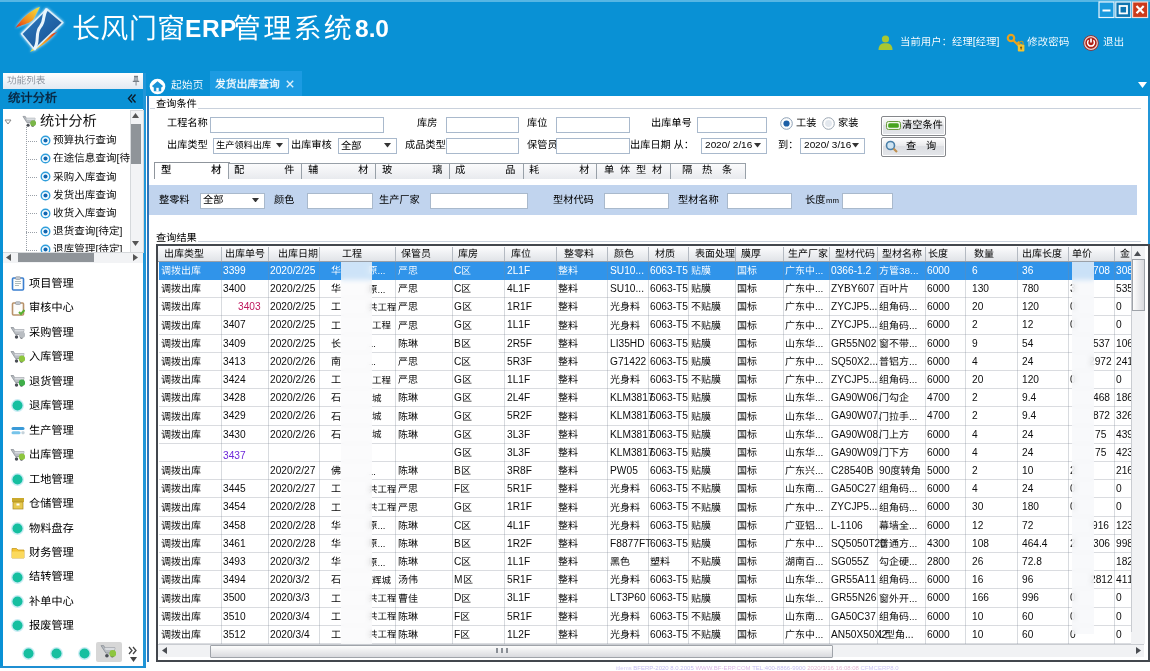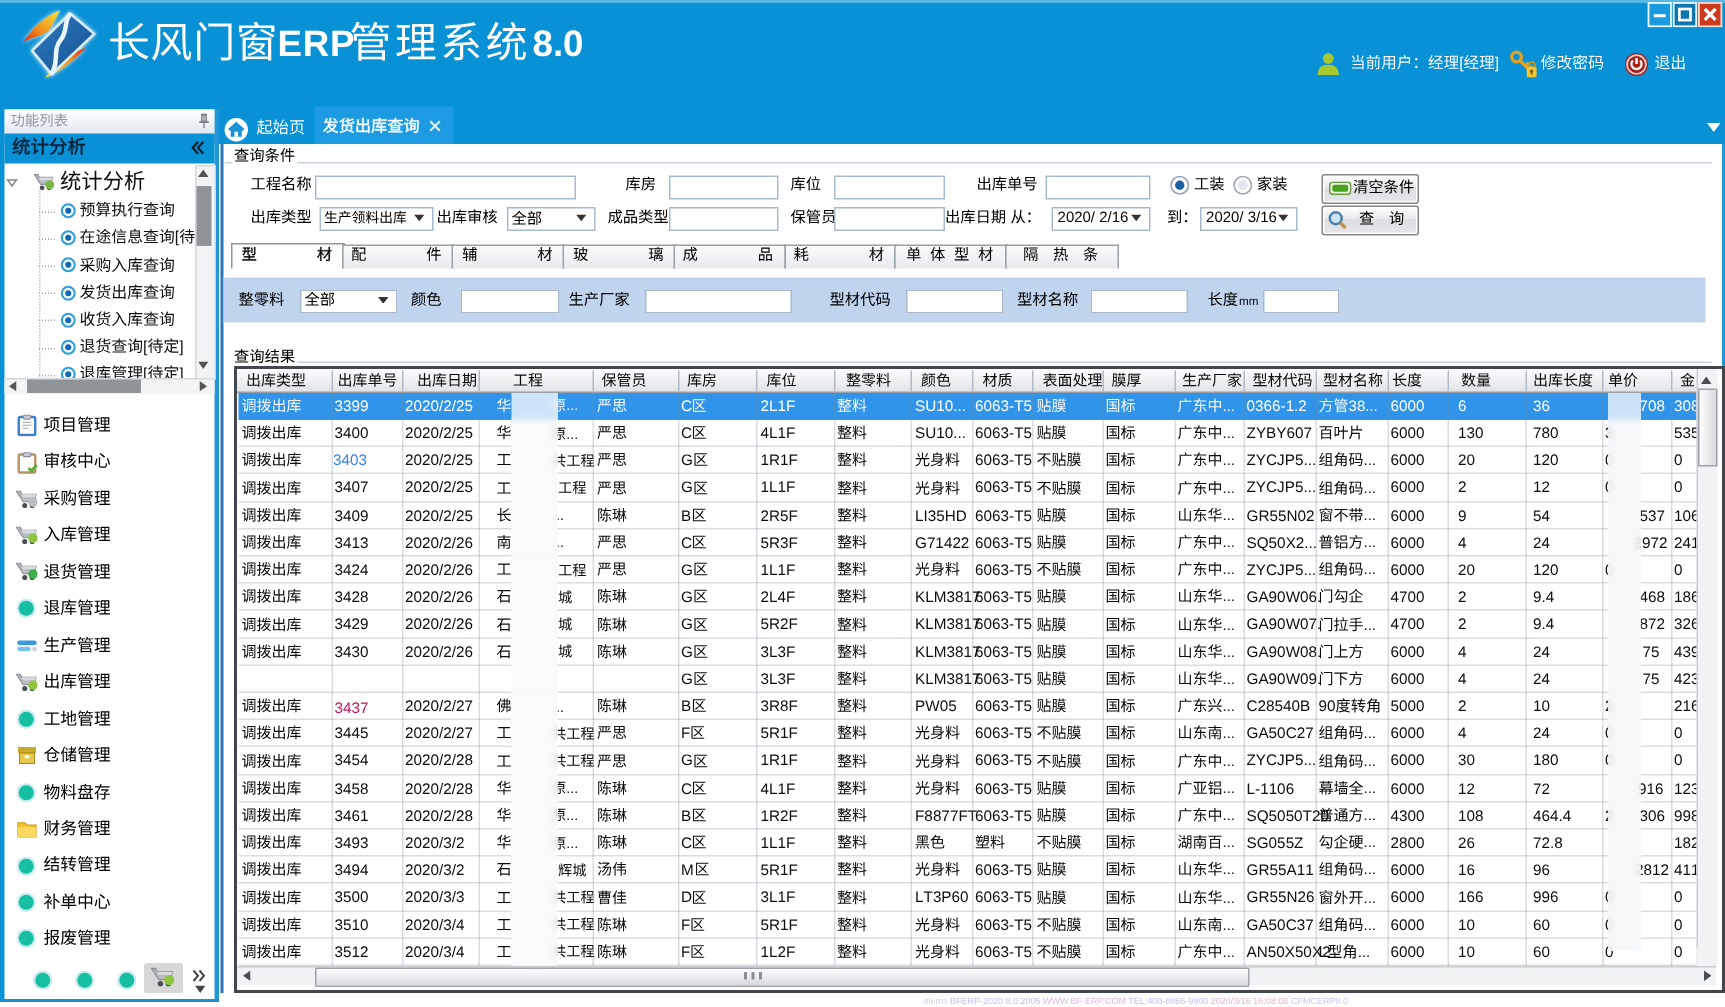--- a/index.html
+++ b/index.html
@@ -1182,21 +1182,21 @@
 <div class="t" style="left:1116.4px;top:283.09px;color:#0d0d0d"><svg width="17.0" height="11.42" viewBox="0 -0.9 1.668 1.12">
         <text x="0.00 0.56 1.11" y="0.000" font-size="1">535</text>
       </svg></div>
 <div style="position:absolute;left:158.5px;top:315.4px;width:972.5px;height:1.0px;background:#dadce0"></div>
 <div class="t" style="left:161.0px;top:301.41px;color:#0d0d0d"><svg width="40.0" height="11.20" viewBox="0 -0.9 4.000 1.12">
         <use href="#u8C03" x="0.00"></use>
         <use href="#u62E8" x="1.00"></use>
         <use href="#u51FA" x="2.00"></use>
         <use href="#u5E93" x="3.00"></use>
       </svg></div>
-<div class="t" style="left:222px;top:301.29px;color:#3b82f6"><svg width="22.7" height="11.42" viewBox="0 -0.9 2.225 1.12">
+<div class="t" style="left:238px;top:301.29px;color:#be185d"><svg width="22.7" height="11.42" viewBox="0 -0.9 2.225 1.12">
         <text x="0.00 0.56 1.11 1.67" y="0.000" font-size="1">3403</text>
       </svg></div>
 <div class="t" style="left:270.1px;top:301.29px;color:#0d0d0d"><svg width="45.4" height="11.42" viewBox="0 -0.9 4.449 1.12">
         <text x="0.00 0.56 1.11 1.67 2.22 2.50 3.06 3.34 3.89" y="0.000" font-size="1">2020/2/25</text>
       </svg></div>
 <div class="t" style="left:331.0px;top:301.41px;color:#0d0d0d"><svg width="10.0" height="11.20" viewBox="0 -0.9 1.000 1.12">
         <use href="#u5DE5" x="0.00"></use>
       </svg></div>
 <div class="t" style="left:368.0px;top:301.70px;color:#0d0d0d"><svg width="28.5" height="10.64" viewBox="0 -0.9 3.000 1.12">
         <use href="#u5171" x="0.00"></use>
@@ -1890,21 +1890,21 @@
 <div class="t" style="left:1116.4px;top:446.89px;color:#0d0d0d"><svg width="17.0" height="11.42" viewBox="0 -0.9 1.668 1.12">
         <text x="0.00 0.56 1.11" y="0.000" font-size="1">423</text>
       </svg></div>
 <div style="position:absolute;left:158.5px;top:479.2px;width:972.5px;height:1.0px;background:#dadce0"></div>
 <div class="t" style="left:161.0px;top:465.21px;color:#0d0d0d"><svg width="40.0" height="11.20" viewBox="0 -0.9 4.000 1.12">
         <use href="#u8C03" x="0.00"></use>
         <use href="#u62E8" x="1.00"></use>
         <use href="#u51FA" x="2.00"></use>
         <use href="#u5E93" x="3.00"></use>
       </svg></div>
-<div class="t" style="left:223.0px;top:466px;color:#be185d"><svg width="22.7" height="11.42" viewBox="0 -0.9 2.225 1.12">
+<div class="t" style="left:223.0px;top:450px;color:#6d28d9"><svg width="22.7" height="11.42" viewBox="0 -0.9 2.225 1.12">
         <text x="0.00 0.56 1.11 1.67" y="0.000" font-size="1">3437</text>
       </svg></div>
 <div class="t" style="left:270.1px;top:465.09px;color:#0d0d0d"><svg width="45.4" height="11.42" viewBox="0 -0.9 4.449 1.12">
         <text x="0.00 0.56 1.11 1.67 2.22 2.50 3.06 3.34 3.89" y="0.000" font-size="1">2020/2/27</text>
       </svg></div>
 <div class="t" style="left:331.0px;top:465.21px;color:#0d0d0d"><svg width="10.0" height="11.20" viewBox="0 -0.9 1.000 1.12">
         <use href="#u4F5B" x="0.00"></use>
       </svg></div>
 <div class="t" style="left:368.0px;top:465.50px;color:#0d0d0d"><svg width="7.9" height="10.64" viewBox="0 -0.9 0.833 1.12">
         <text x="0.00 0.28 0.56" y="0.000" font-size="1">...</text>

